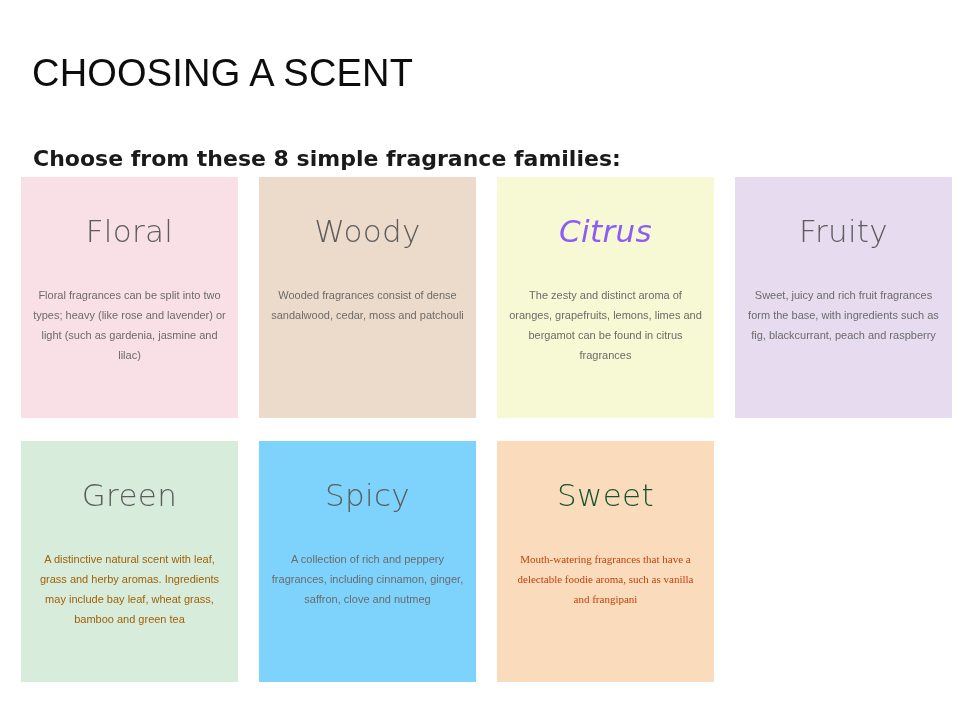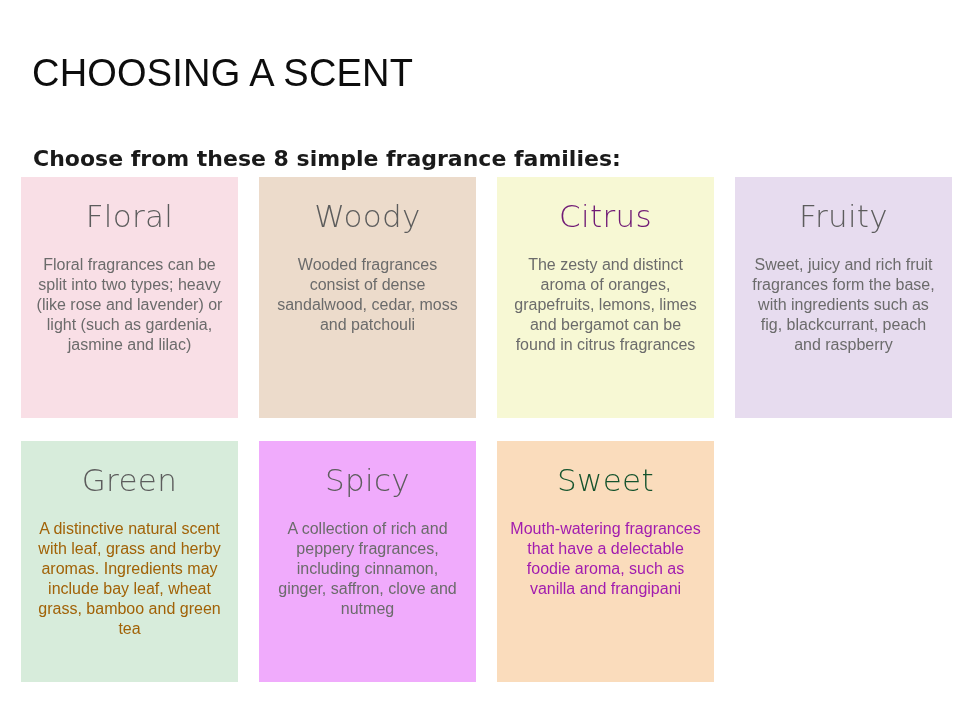--- a/index.html
+++ b/index.html
@@ -54,36 +54,36 @@
     column-gap: 21px;
     row-gap: 23px;
   }
   .card {
     position: relative;
     box-sizing: border-box;
     padding: 0 12px;
     overflow: hidden;
   }
   .card-title {
-    margin: 0;
+    margin: 15px;
     padding-top: 22px;
     text-align: center;
     font-family: "DejaVu Sans", sans-serif;
     font-weight: 300;
     font-size: 31px;
     line-height: 1.15;
     color: #5c5c5c;
     letter-spacing: 0.3px;
   }
   .card-desc {
     margin: 0;
     padding-top: 20px;
     text-align: center;
     font-family: "Liberation Sans", sans-serif;
-    font-size: 16px;
+    font-size: 11px;
     line-height: 20px;
     color: #6b6b6b;
   }
 </style>
 </head>
 <body>
 
 <div class="slide" style="background-color: rgb(255, 255, 255);">
 
   <h1 class="page-title">CHOOSING A SCENT</h1>
@@ -96,39 +96,39 @@
       <div class="card-title" style="color: rgb(92, 92, 92);">Floral</div>
       <div class="card-desc" style="color: rgb(107, 107, 107);">Floral fragrances can be split into two types; heavy (like rose and lavender) or light (such as gardenia, jasmine and lilac)</div>
     </div>
 
     <div class="card" style="background-color: rgb(236, 219, 203);">
       <div class="card-title" style="color: rgb(92, 92, 92);">Woody</div>
       <div class="card-desc" style="color: rgb(107, 107, 107);">Wooded fragrances consist of dense sandalwood, cedar, moss and patchouli</div>
     </div>
 
     <div class="card" style="background-color: rgb(247, 248, 212);">
-      <div class="card-title" style="color: #701a75;">Citrus</div>
+      <div class="card-title" style="color: #8b5cf6; font-style: italic;">Citrus</div>
       <div class="card-desc" style="color: rgb(107, 107, 107);">The zesty and distinct aroma of oranges, grapefruits, lemons, limes and bergamot can be found in citrus fragrances</div>
     </div>
 
     <div class="card" style="background-color: rgb(231, 220, 239);">
       <div class="card-title" style="color: rgb(92, 92, 92);">Fruity</div>
       <div class="card-desc" style="color: rgb(107, 107, 107);">Sweet, juicy and rich fruit fragrances form the base, with ingredients such as fig, blackcurrant, peach and raspberry</div>
     </div>
 
 
     <div class="card" style="background-color: rgb(215, 236, 219);">
       <div class="card-title" style="color: rgb(92, 92, 92);">Green</div>
       <div class="card-desc" style="color: #a16207;">A distinctive natural scent with leaf, grass and herby aromas. Ingredients may include bay leaf, wheat grass, bamboo and green tea</div>
     </div>
 
-    <div class="card" style="background-color: #f0abfc;">
+    <div class="card" style="background-color: #7dd3fc;">
       <div class="card-title" style="color: rgb(92, 92, 92);">Spicy</div>
       <div class="card-desc" style="color: rgb(107, 107, 107);">A collection of rich and peppery fragrances, including cinnamon, ginger, saffron, clove and nutmeg</div>
     </div>
 
     <div class="card" style="background-color: rgb(250, 220, 188);">
       <div class="card-title" style="color: #14532d;">Sweet</div>
-      <div class="card-desc" style="color: #a21caf;">Mouth-watering fragrances that have a delectable foodie aroma, such as vanilla and frangipani</div>
+      <div class="card-desc" style="color: #c2410c; font-family: Liberation Serif, serif;">Mouth-watering fragrances that have a delectable foodie aroma, such as vanilla and frangipani</div>
     </div>
 
   </div>
 </div>
 
 </body></html>

